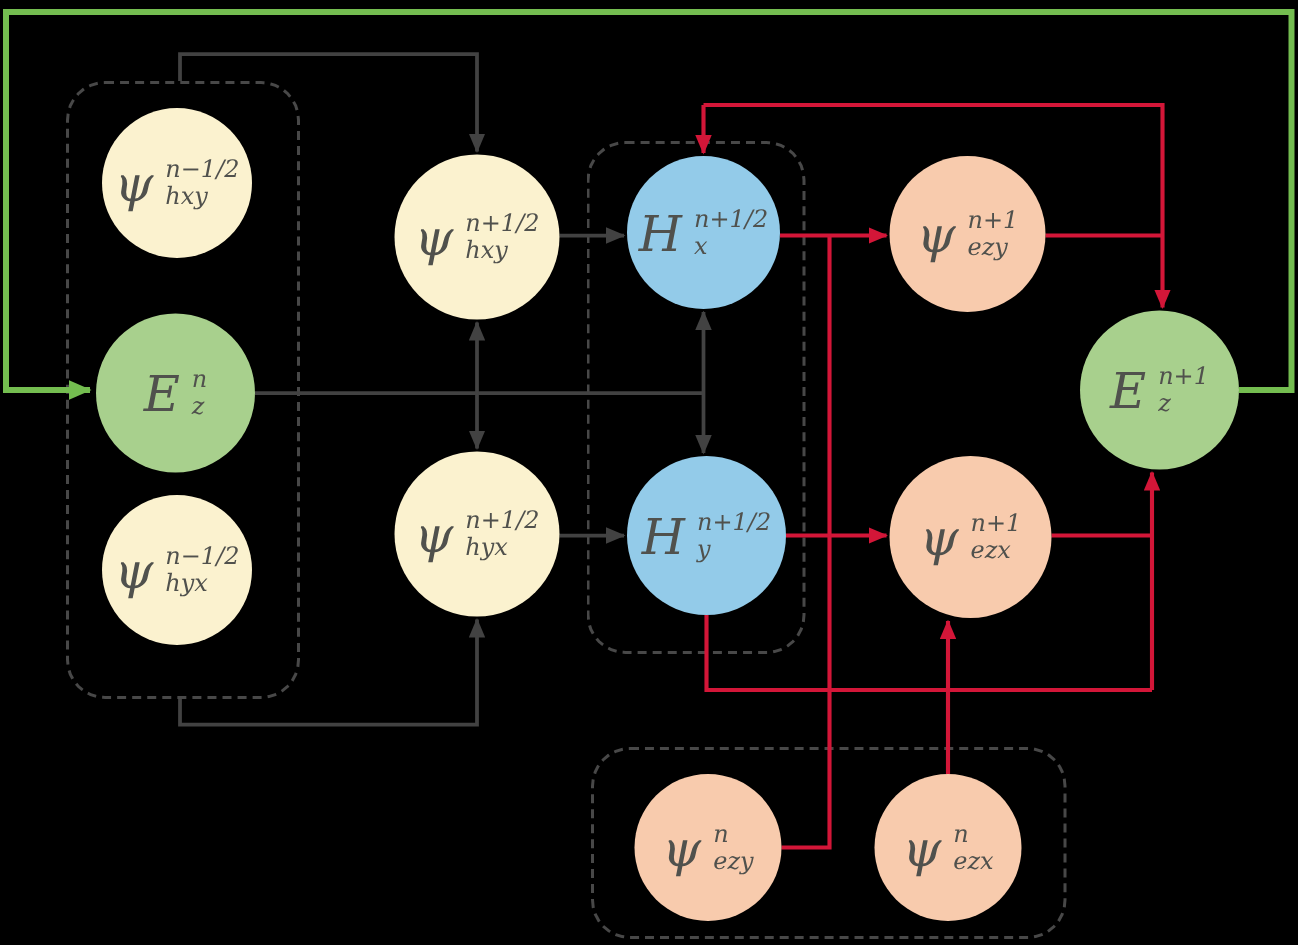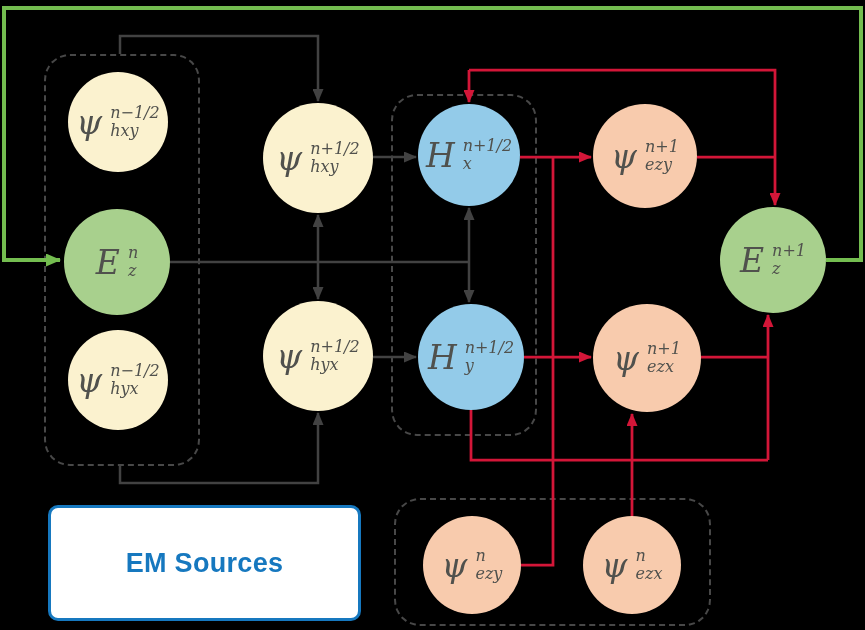--- a/index.html
+++ b/index.html
@@ -242,17 +242,14 @@
   <div class="node fill-orange" id="n-psi-ezx-old">
     <span class="math">
         <span class="sym">ψ</span>
         <span class="scr">
           <span>n</span>
           <span>ezx</span>
         </span>
       </span>
   </div>
 
-  <div id="em-box">
-    <span class="lbl">EM Sources</span>
-  </div>
 
 </div>
 
 </body></html>

